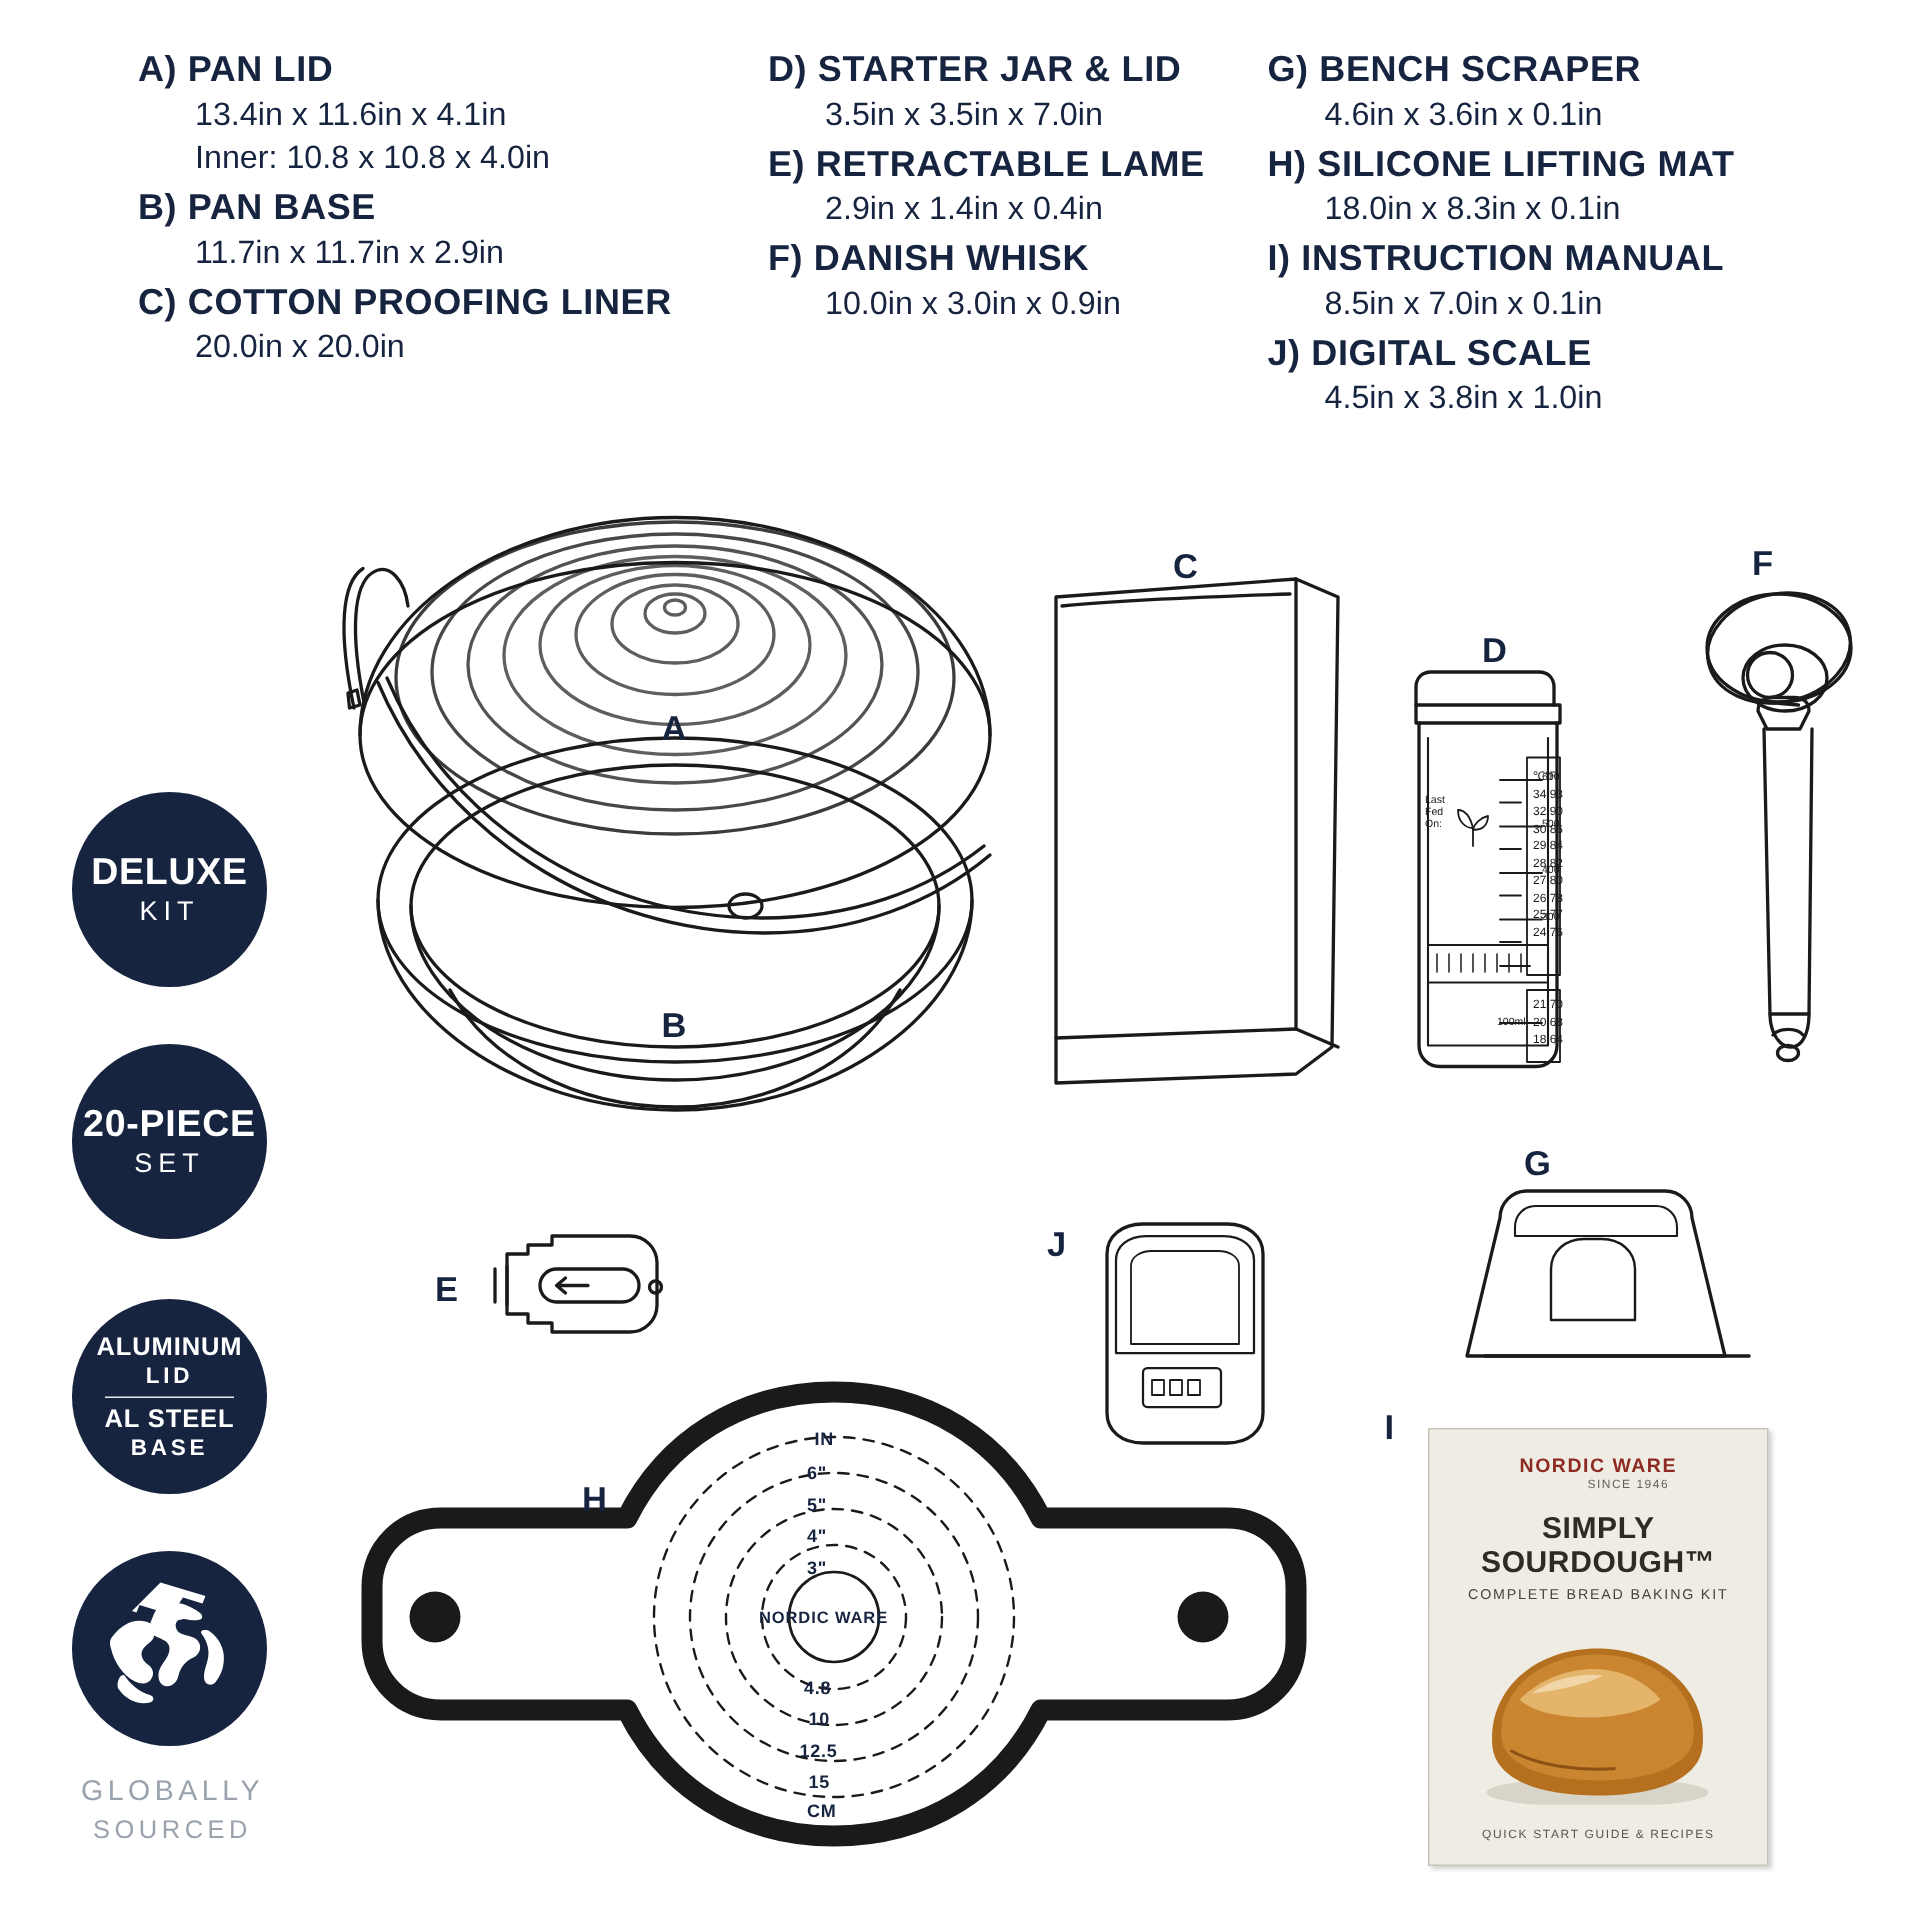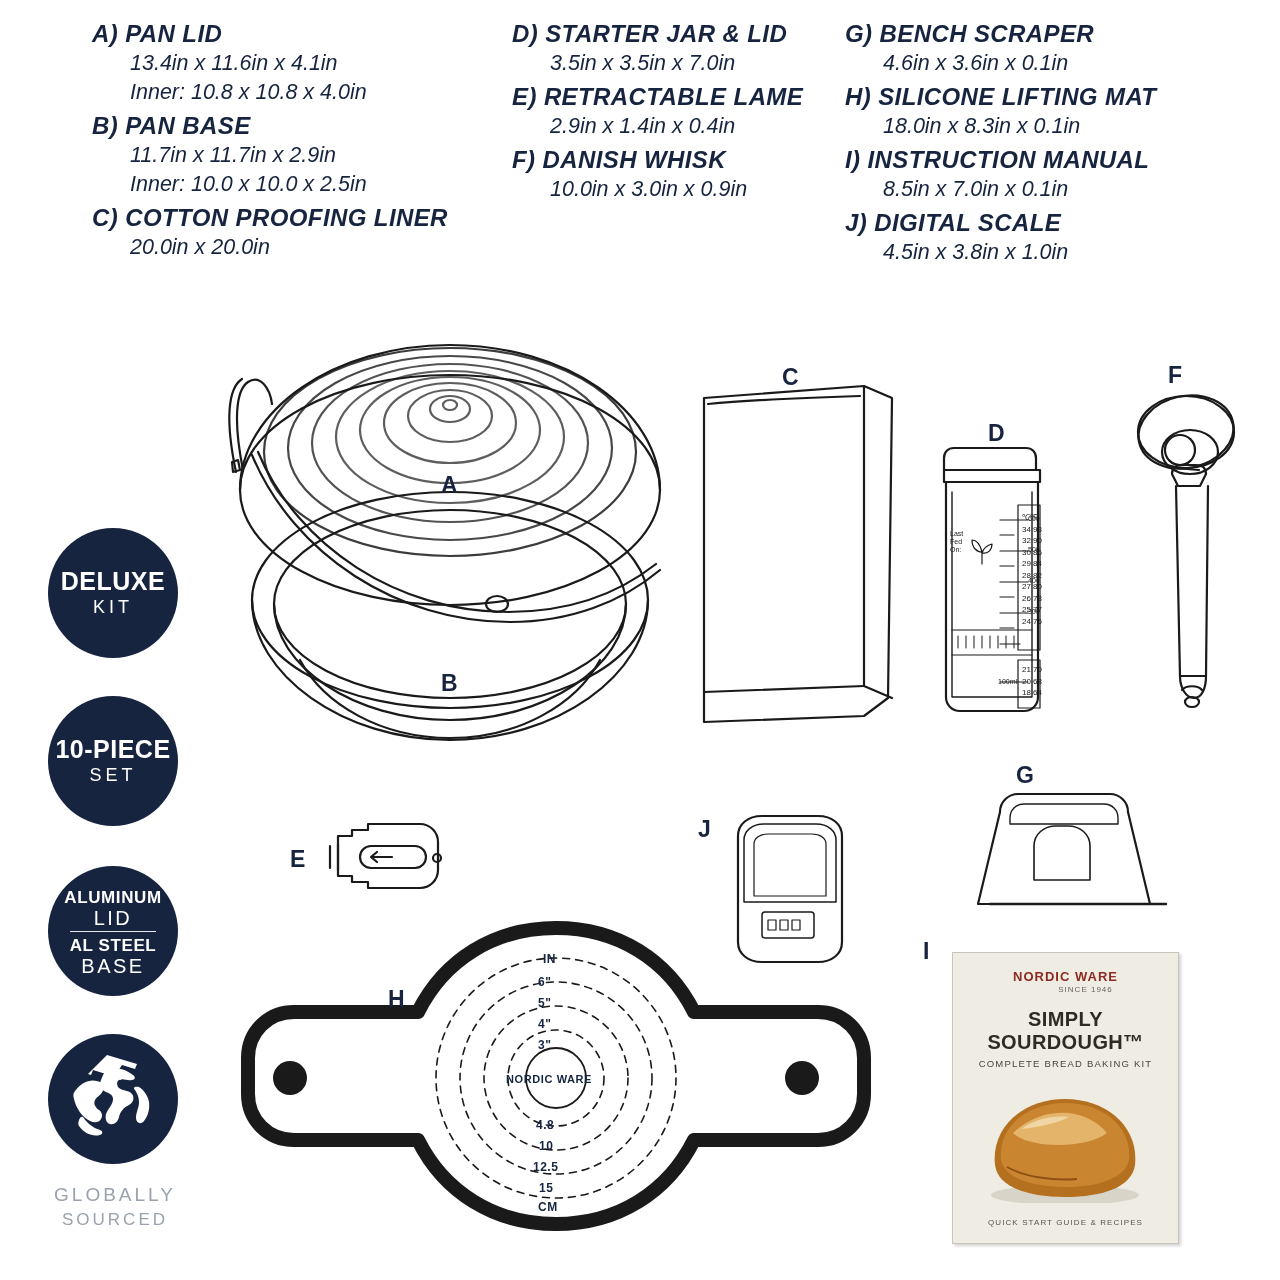--- a/index.html
+++ b/index.html
@@ -17,25 +17,24 @@
   }
   .page {
     position: relative;
     width: 1280px;
     height: 1280px;
   }
 
   
   .specs {
     position: absolute;
-    top: 7px;
+    top: 20px;
     left: 0;
     width: 1168px;
     height: 310px;
-    font-style: italic;
   }
   .spec-col { position: absolute; }
   .col-1 { left: 92px; top: 12px; width: 420px; }
   .col-2 { left: 512px; top: 12px; width: 340px; }
   .col-3 { left: 845px; top: 12px; width: 420px; }
 
   .spec-item { margin-bottom: 4px; }
   .spec-title {
     font-size: 24px;
     font-weight: bold;
@@ -81,23 +80,24 @@
     letter-spacing: 4px;
     line-height: 24px;
   }
   .badge .mid {
     font-size: 17px;
     font-weight: bold;
     letter-spacing: 0.6px;
     line-height: 21px;
   }
   .badge .mid-sub {
-    font-size: 20px;
+    font-size: 15px;
     letter-spacing: 2.5px;
     line-height: 20px;
+    font-weight: bold;
   }
   .badge .rule {
     width: 86px;
     height: 1px;
     background: #ffffff;
     margin: 3px 0;
     opacity: 0.9;
   }
   .globe-wrap { width: 104px; height: 104px; }
   .globally {
@@ -199,21 +199,20 @@
         </div>
         <div class="spec-line">13.4in x 11.6in x 4.1in</div>
         <div class="spec-line">Inner: 10.8 x 10.8 x 4.0in</div>
       </div>
       <div class="spec-item">
         <div class="spec-title">
           <span class="letter">B)</span>
           <span>PAN BASE</span>
         </div>
         <div class="spec-line">11.7in x 11.7in x 2.9in</div>
-        <div class="spec-line">Inner: 10.0 x 10.0 x 2.5in</div>
       </div>
       <div class="spec-item">
         <div class="spec-title">
           <span class="letter">C)</span>
           <span>COTTON PROOFING LINER</span>
         </div>
         <div class="spec-line">20.0in x 20.0in</div>
       </div>
     </div>
 
@@ -272,21 +271,21 @@
       </div>
     </div>
   </div>
 
   <div class="badge badge-1">
     <div class="big">DELUXE</div>
     <div class="small">KIT</div>
   </div>
 
   <div class="badge badge-2">
-    <div class="big">10-PIECE</div>
+    <div class="big">20-PIECE</div>
     <div class="small">SET</div>
   </div>
 
   <div class="badge badge-3">
     <div class="mid">ALUMINUM</div>
     <div class="mid-sub">LID</div>
     <div class="rule"></div>
     <div class="mid">AL STEEL</div>
     <div class="mid-sub">BASE</div>
   </div>

